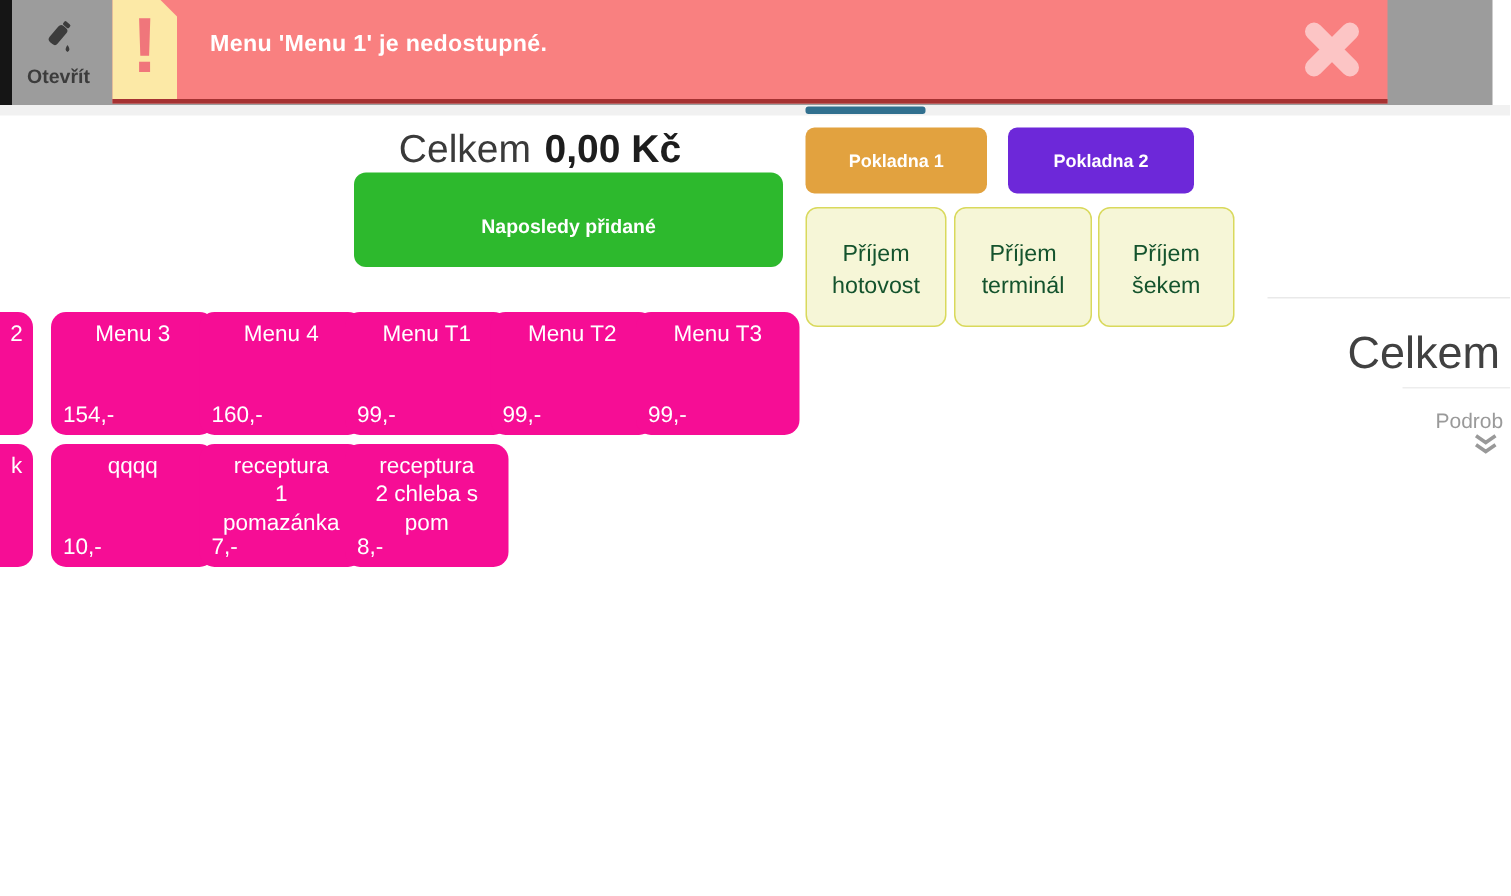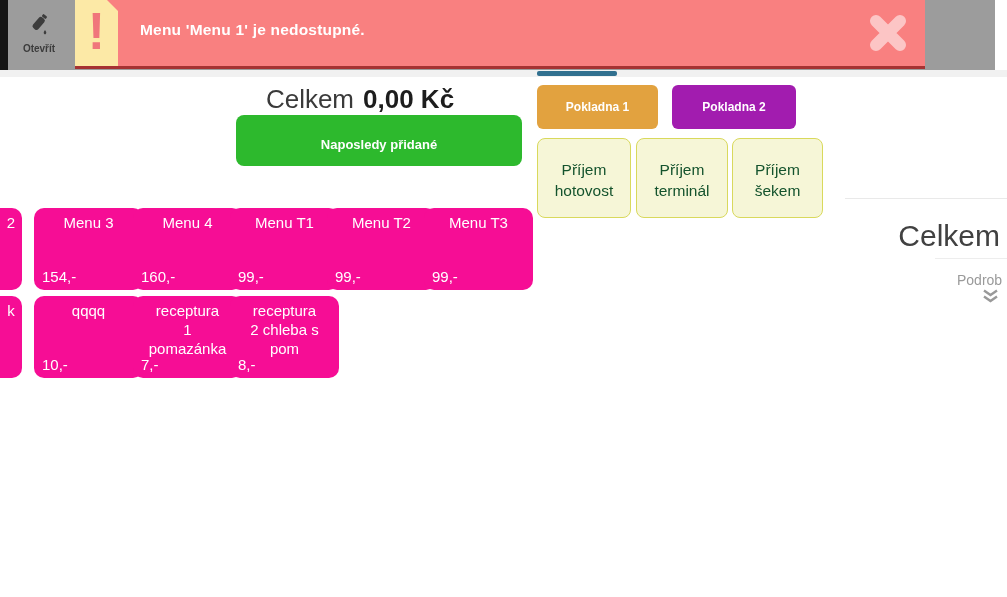--- a/index.html
+++ b/index.html
@@ -9,21 +9,21 @@
     -webkit-font-smoothing:antialiased;
   }
   
   .topbar{position:absolute;left:0;top:0;width:995px;height:70px;background:#9c9c9c;border-bottom:1px solid #8a8a8a;}
   .topbar-edge{position:absolute;left:0;top:0;width:8px;height:70px;background:#151515;}
   .open-btn{
     position:absolute;left:8px;top:0;width:62px;height:70px;border:none;cursor:pointer;
     background:#9c9c9c;padding:0;display:flex;flex-direction:column;align-items:center;justify-content:flex-start;
   }
   .open-btn .icn{margin-top:9px;height:32px;display:flex;align-items:center;}
-  .open-btn .lbl{font-size:10px;font-weight:bold;color:#3c3c3c;margin-top:2px;}
+  .open-btn .lbl{font-size:13px;font-weight:bold;color:#3c3c3c;margin-top:2px;}
   .alert{
     position:absolute;left:75px;top:0;width:850px;height:66px;
     background:#f98080;border-bottom:3px solid #a63232;
   }
   .alert-icon-block{position:absolute;left:0;top:0;width:43px;height:66px;background:#fce9a6;text-align:center;}
   .alert-corner{position:absolute;right:0;top:0;width:0;height:0;border-top:11px solid #f98080;border-left:11px solid transparent;}
   .excl{font-size:52px;line-height:62px;font-weight:bold;color:#f0767b;}
   .alert-msg{
     position:absolute;left:65px;top:21px;color:#fff;font-weight:bold;font-size:15.5px;letter-spacing:.2px;
   }
@@ -33,32 +33,32 @@
   }
   
   .scroll-strip{position:absolute;left:0;top:70px;width:1007px;height:7px;background:#f1f1f1;}
   .scroll-thumb{position:absolute;left:537px;top:1px;width:80px;height:5px;background:#31708f;border-radius:2px;}
   
   .order-header{
     position:absolute;left:200px;top:84px;width:320px;text-align:center;font-size:26px;color:#3a3a3a;white-space:nowrap;
   }
   .order-header .val{font-weight:bold;color:#1d1d1d;margin-left:9px;}
   .last-added{
-    position:absolute;left:236px;top:115px;width:286px;height:51px;background:#2db92d;border:none;cursor:pointer;
+    position:absolute;left:236px;top:115px;width:286px;height:63px;background:#2db92d;border:none;cursor:pointer;
     border-radius:8px;color:#fff;text-align:center;padding:0;
   }
   .last-added .cap{display:block;font-size:13px;font-weight:bold;margin-top:8px;}
   .last-added .itm{display:block;font-size:19px;font-weight:bold;margin-top:3px;}
   
   .reg-btn{
     position:absolute;top:85px;height:44px;border:none;border-radius:6px;cursor:pointer;
     color:#fff;font-family:inherit;font-size:12px;font-weight:bold;text-align:center;padding:0;
   }
   .reg-1{left:537px;width:121px;background:#e2a23f;}
-  .reg-2{left:672px;width:124px;background:#a21caf;}
+  .reg-2{left:672px;width:124px;background:#6d28d9;}
   .reg-3{left:809px;width:125px;background:#2d87d8;}
   
   .pay-btn{
     position:absolute;top:138px;height:80px;background:#f6f6d7;border:1px solid #d9d95c;border-radius:8px;
     cursor:pointer;color:#14532d;font-family:inherit;font-size:15.5px;line-height:1.35;text-align:center;
     padding:6px 2px 0 2px;box-sizing:border-box;vertical-align:top;
   }
   .pay-1{left:537px;width:94px;}
   .pay-2{left:636px;width:92px;}
   .pay-3{left:732px;width:91px;}

